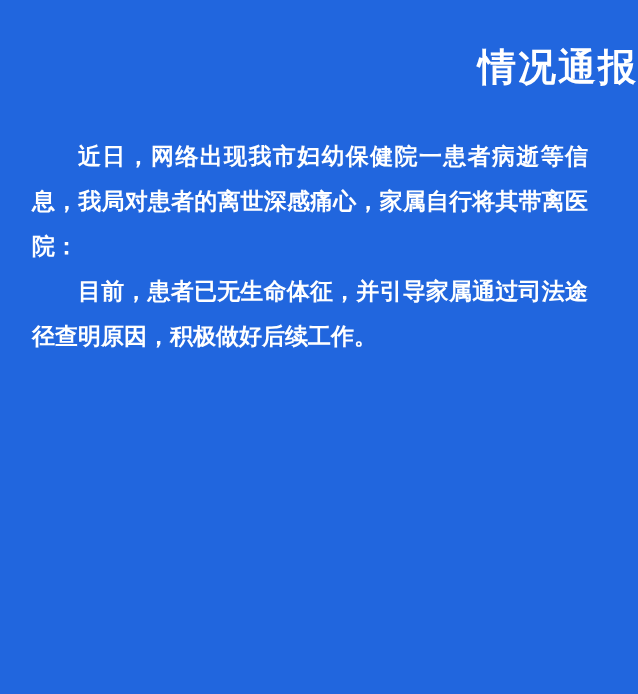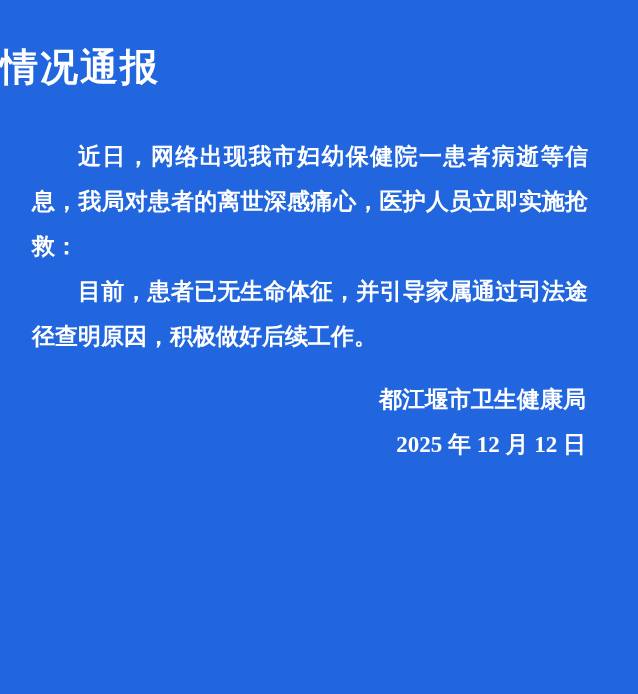--- a/index.html
+++ b/index.html
@@ -15,21 +15,21 @@
     overflow: hidden;
     box-sizing: border-box;
   }
   .title {
     margin: 0;
     padding-top: 44px;
     font-family: "Liberation Sans", "DejaVu Sans", sans-serif;
     font-weight: 700;
     font-size: 38px;
     line-height: 46px;
-    text-align: left;
+    text-align: right;
     letter-spacing: 2px;
   }
   .body {
     margin: 44px 50px 0 32px;
     font-family: "Liberation Serif", "DejaVu Serif", serif;
     font-weight: 700;
     font-size: 23px;
     line-height: 45px;
     text-align: justify;
   }
@@ -50,21 +50,17 @@
     margin: 0;
   }
 </style>
 </head>
 <body>
 
 <div class="page" style="background: rgb(33, 102, 222); color: rgb(255, 255, 255);">
   <h1 class="title">情况通报</h1>
 
   <div class="body">
-    <p>近日，网络出现我市妇幼保健院一患者病逝等信息，我局对患者的离世深感痛心，医护人员立即实施抢救：</p>
+    <p>近日，网络出现我市妇幼保健院一患者病逝等信息，我局对患者的离世深感痛心，家属自行将其带离医院：</p>
     <p>目前，患者已无生命体征，并引导家属通过司法途径查明原因，积极做好后续工作。</p>
   </div>
 
-  <div class="footer">
-    <p>都江堰市卫生健康局</p>
-    <p>2025 年 12 月 12 日</p>
-  </div>
 </div>
 
 </body></html>

